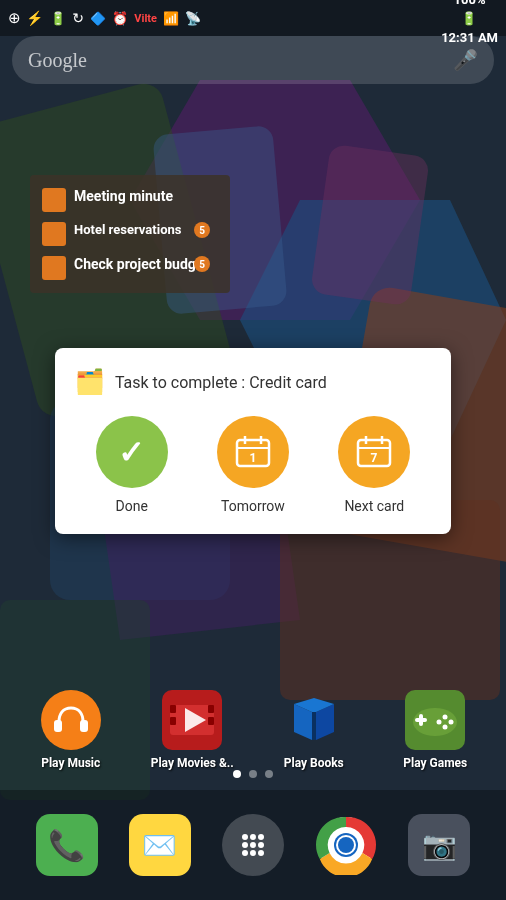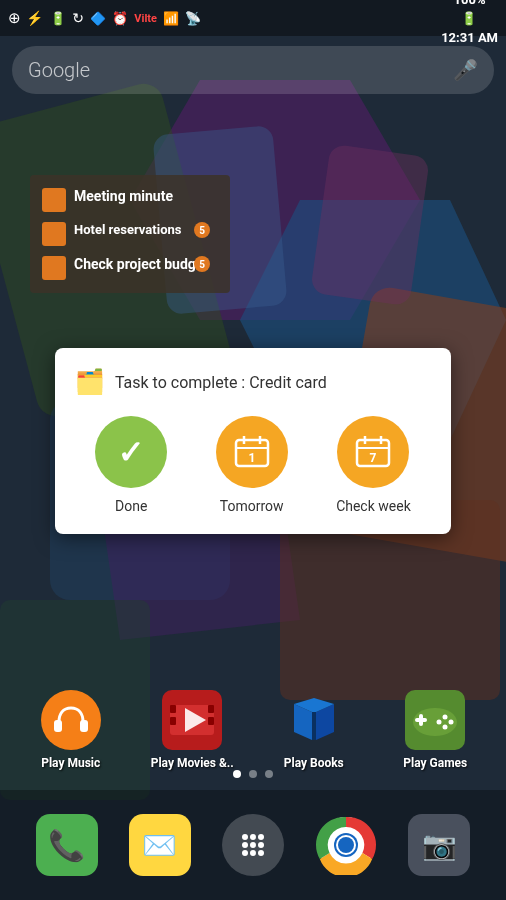--- a/index.html
+++ b/index.html
@@ -55,28 +55,29 @@
       gap: 4px;
       font-size: 13px;
       font-weight: bold;
       flex-direction: column;
     }
 
     
     .search-bar {
       position: relative;
       z-index: 10;
-      margin: 10px 12px;
+      margin: 0 12px;
       background: rgba(255,255,255,0.15);
       border-radius: 25px;
       height: 48px;
       display: flex;
       align-items: center;
       padding: 0 16px;
       justify-content: space-between;
+      font-family: Liberation Serif, serif;
     }
 
     .search-bar-text {
       color: rgba(255,255,255,0.7);
       font-size: 20px;
       font-weight: 300;
     }
 
     .mic-icon {
       color: rgba(255,255,255,0.7);
@@ -429,21 +430,21 @@
     <div class="task-action-item">
       <div class="action-circle next-week">
         <svg width="44" height="44" viewBox="0 0 44 44">
           <rect x="6" y="10" width="32" height="26" rx="3" fill="none" stroke="white" stroke-width="2.5"></rect>
           <line x1="6" y1="18" x2="38" y2="18" stroke="white" stroke-width="2"></line>
           <line x1="14" y1="6" x2="14" y2="14" stroke="white" stroke-width="2.5"></line>
           <line x1="30" y1="6" x2="30" y2="14" stroke="white" stroke-width="2.5"></line>
           <text x="22" y="32" text-anchor="middle" fill="white" font-size="12" font-weight="bold">7</text>
         </svg>
       </div>
-      <span class="action-label">Check week</span>
+      <span class="action-label">Next card</span>
     </div>
 
   </div>
 </div>
 
 <div class="app-grid">
 
   <div class="app-item">
     <div class="app-icon-container">
 

